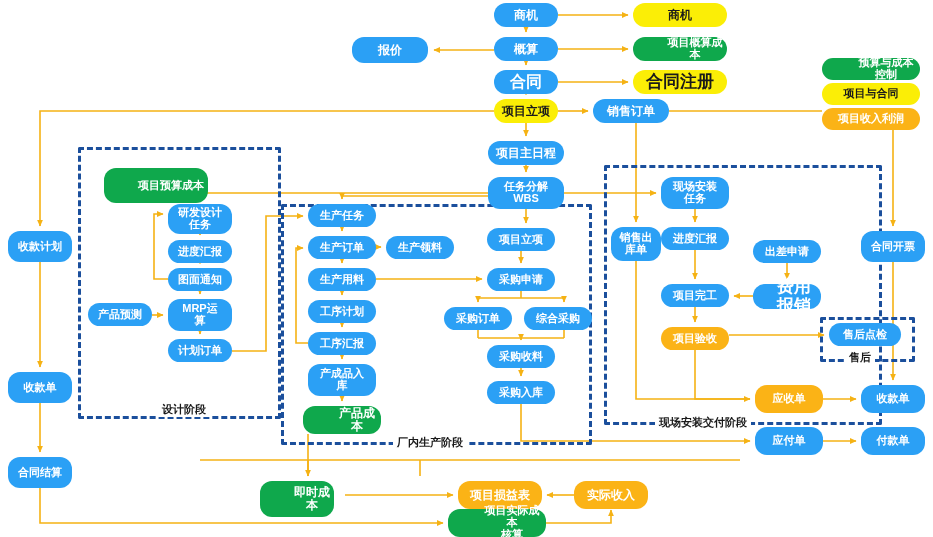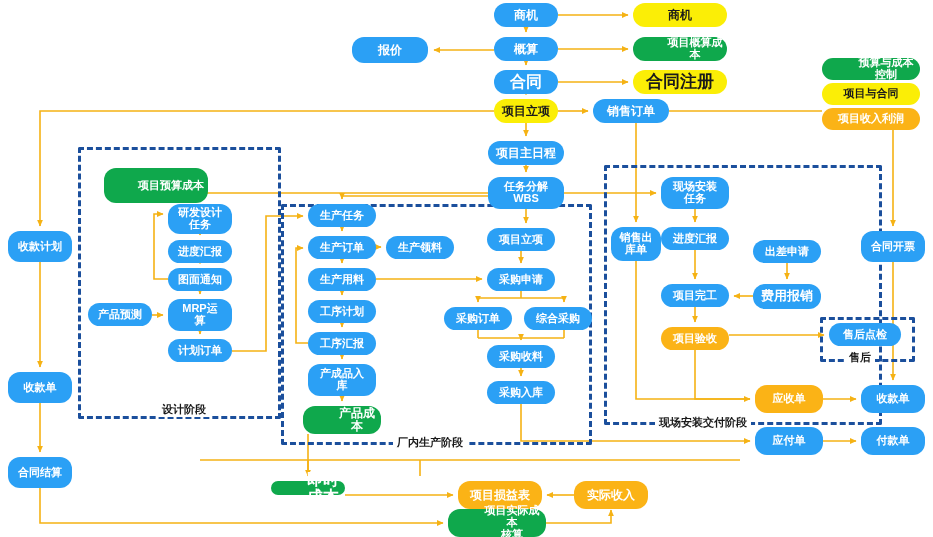--- a/index.html
+++ b/index.html
@@ -252,31 +252,31 @@
       <div class="node blue" style="left: 524px; top: 307px; width: 68px; height: 23px; font-size: 11px;">综合采购</div>
       <div class="node blue" style="left: 487px; top: 345px; width: 68px; height: 23px; font-size: 11px;">采购收料</div>
       <div class="node blue" style="left: 487px; top: 381px; width: 68px; height: 23px; font-size: 11px;">采购入库</div>
       <div class="node blue" style="left: 661px; top: 177px; width: 68px; height: 32px; font-size: 11px;">现场安装
 任务</div>
       <div class="node blue" style="left: 611px; top: 227px; width: 50px; height: 34px; font-size: 11px;">销售出
 库单</div>
       <div class="node blue" style="left: 661px; top: 227px; width: 68px; height: 23px; font-size: 11px;">进度汇报</div>
       <div class="node blue" style="left: 753px; top: 240px; width: 68px; height: 23px; font-size: 11px;">出差申请</div>
       <div class="node blue" style="left: 661px; top: 284px; width: 68px; height: 23px; font-size: 11px;">项目完工</div>
-      <div class="node blue" style="left: 753px; top: 284px; width: 68px; height: 25px; font-size: 13px;">费用报销</div>
+      <div class="node blue" style="left: 753px; top: 284px; width: 68px; height: 25px; font-size: 17px; padding-left: 16px;">费用报销</div>
       <div class="node orange" style="left: 661px; top: 327px; width: 68px; height: 23px; font-size: 11px;">项目验收</div>
       <div class="node blue" style="left: 829px; top: 323px; width: 72px; height: 23px; font-size: 11px;">售后点检</div>
       <div class="node blue" style="left: 8px; top: 231px; width: 64px; height: 31px; font-size: 11px;">收款计划</div>
       <div class="node blue" style="left: 8px; top: 372px; width: 64px; height: 31px; font-size: 11px;">收款单</div>
       <div class="node blue" style="left: 8px; top: 457px; width: 64px; height: 31px; font-size: 11px;">合同结算</div>
       <div class="node blue" style="left: 861px; top: 231px; width: 64px; height: 31px; font-size: 11px;">合同开票</div>
       <div class="node orange" style="left: 755px; top: 385px; width: 68px; height: 28px; font-size: 11px;">应收单</div>
       <div class="node blue" style="left: 861px; top: 385px; width: 64px; height: 28px; font-size: 11px;">收款单</div>
       <div class="node blue" style="left: 755px; top: 427px; width: 68px; height: 28px; font-size: 11px;">应付单</div>
       <div class="node blue" style="left: 861px; top: 427px; width: 64px; height: 28px; font-size: 11px;">付款单</div>
-      <div class="node green" style="left: 271px; top: 481px; width: 74px; height: 14px; font-size: 16px;">即时成本</div>
+      <div class="node green" style="left: 260px; top: 481px; width: 74px; height: 36px; font-size: 12px;">即时成本</div>
       <div class="node orange" style="left: 458px; top: 481px; width: 84px; height: 28px; font-size: 12px;">项目损益表</div>
       <div class="node orange" style="left: 574px; top: 481px; width: 74px; height: 28px; font-size: 12px;">实际收入</div>
       <div class="node green" style="left: 448px; top: 509px; width: 98px; height: 28px; font-size: 11px;">项目实际成本
 核算</div>
     </div>
 
 </div>
 
 </body></html>

